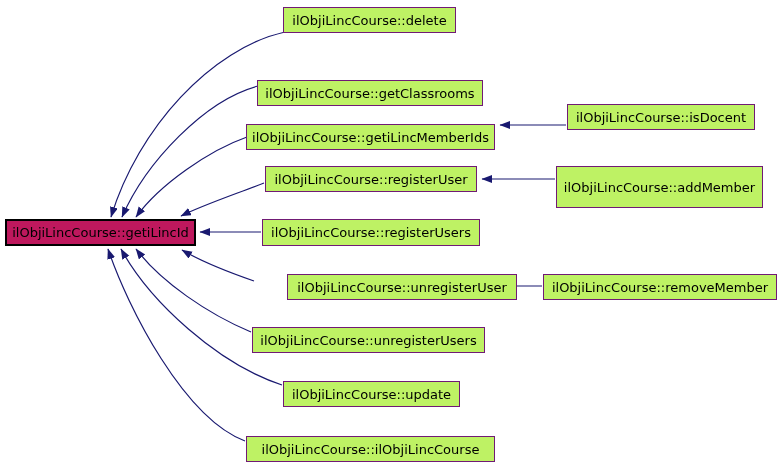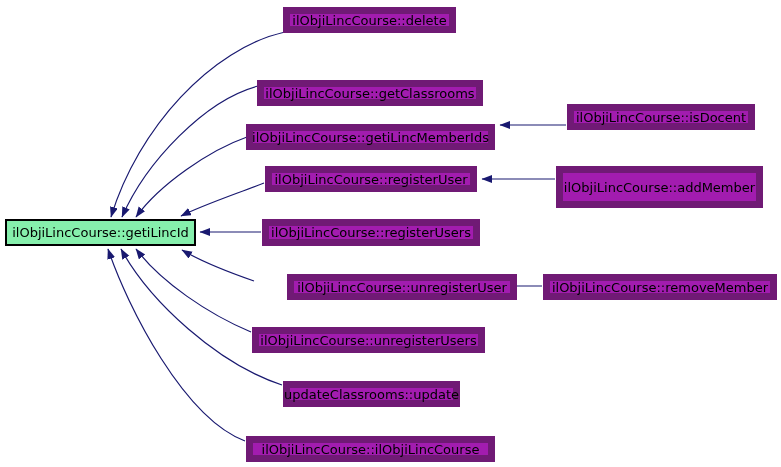--- a/index.html
+++ b/index.html
@@ -16,34 +16,34 @@
     overflow: hidden;
   }
   #edges {
     position: absolute;
     left: 0; top: 0;
     width: 781px; height: 467px;
   }
   .node {
     position: absolute;
     box-sizing: border-box;
-    border: 7px solid #701a75;
-    background: #a21caf;
+    border: 1px solid #701a75;
+    background: #bef264;
     color: #000000;
     font-size: 13px;
     line-height: 1;
     display: flex;
     align-items: center;
     justify-content: center;
     white-space: nowrap;
     cursor: pointer;
   }
   .node.highlight {
     border: 2px solid #000000;
-    background: #86efac;
+    background: #be185d;
     cursor: default;
   }
   .edge {
     fill: none;
     stroke: #191970;
     stroke-width: 1.2;
   }
 </style>
 </head>
 <body>
@@ -79,21 +79,21 @@
   <div class="node" style="left:246px; top:112px; width:249px; height:26px;margin-top:12px;">ilObjiLincCourse::getiLincMemberIds</div>
 
   <div class="node" style="left:265px; top:166px; width:212px; height:26px;">ilObjiLincCourse::registerUser</div>
 
   <div class="node" style="left:262px; top:219px; width:218px; height:27px;">ilObjiLincCourse::registerUsers</div>
 
   <div class="node" style="left:255px; top:274px; width:230px; height:26px;margin-left:32px;">ilObjiLincCourse::unregisterUser</div>
 
   <div class="node" style="left:252px; top:327px; width:233px; height:26px;">ilObjiLincCourse::unregisterUsers</div>
 
-  <div class="node" style="left:283px; top:381px; width:177px; height:26px;">updateClassrooms::update</div>
+  <div class="node" style="left:283px; top:381px; width:177px; height:26px;">ilObjiLincCourse::update</div>
 
   <div class="node" style="left:246px; top:436px; width:249px; height:26px;">ilObjiLincCourse::ilObjiLincCourse</div>
 
   <div class="node" style="left:567px; top:104px; width:188px; height:26px;">ilObjiLincCourse::isDocent</div>
 
   <div class="node" style="left:556px; top:166px; width:207px; height:42px;">ilObjiLincCourse::addMember</div>
 
   <div class="node" style="left:543px; top:274px; width:234px; height:26px;">ilObjiLincCourse::removeMember</div>
 
 </div>

